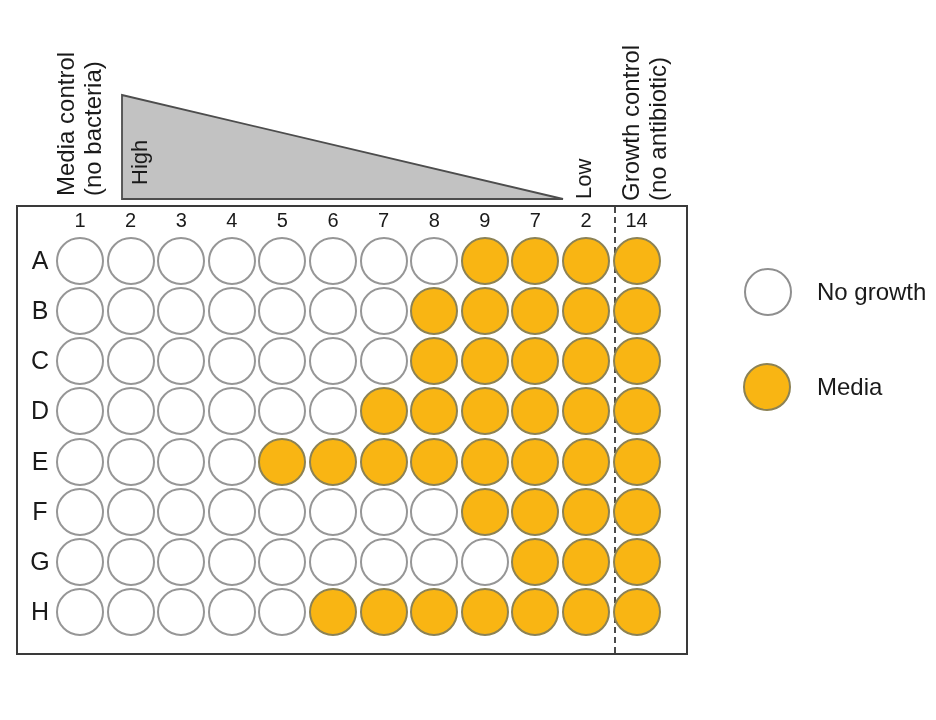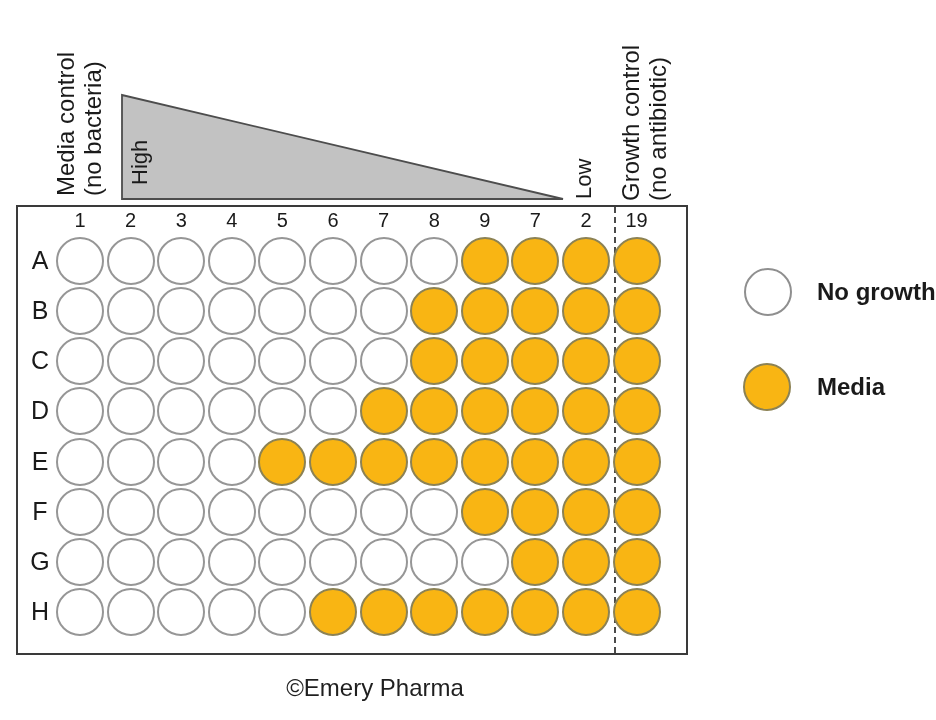--- a/index.html
+++ b/index.html
@@ -95,21 +95,20 @@
   }
   .legend-swatch.growth {
     background: var(--growth-fill, #F9B513);
     border: 2px solid var(--growth-stroke, #8C8254);
   }
   .legend-label {
     position: absolute;
     font-size: 24px;
     color: #1a1a1a;
     white-space: nowrap;
-    font-weight: bold;
   }
 
   
   #caption {
     position: absolute;
     left: 180px;
     top: 674px;
     width: 390px;
     text-align: center;
     font-size: 24px;
@@ -146,21 +145,21 @@
         <div class="col-label" style="left: 92.6px; top: 2px;">2</div>
         <div class="col-label" style="left: 143.2px; top: 2px;">3</div>
         <div class="col-label" style="left: 193.8px; top: 2px;">4</div>
         <div class="col-label" style="left: 244.4px; top: 2px;">5</div>
         <div class="col-label" style="left: 295px; top: 2px;">6</div>
         <div class="col-label" style="left: 345.6px; top: 2px;">7</div>
         <div class="col-label" style="left: 396.2px; top: 2px;">8</div>
         <div class="col-label" style="left: 446.8px; top: 2px;">9</div>
         <div class="col-label" style="left: 497.4px; top: 2px;">7</div>
         <div class="col-label" style="left: 548px; top: 2px;">2</div>
-        <div class="col-label" style="left: 598.6px; top: 2px;">19</div>
+        <div class="col-label" style="left: 598.6px; top: 2px;">14</div>
         <div class="row-label" style="left: 7px; top: 39px;">A</div>
         <div class="well" style="left: 38px; top: 30px;"></div>
         <div class="well" style="left: 88.6px; top: 30px;"></div>
         <div class="well" style="left: 139.2px; top: 30px;"></div>
         <div class="well" style="left: 189.8px; top: 30px;"></div>
         <div class="well" style="left: 240.4px; top: 30px;"></div>
         <div class="well" style="left: 291px; top: 30px;"></div>
         <div class="well" style="left: 341.6px; top: 30px;"></div>
         <div class="well" style="left: 392.2px; top: 30px;"></div>
         <div class="well growth" style="left: 442.8px; top: 30px;"></div>
@@ -265,15 +264,14 @@
     <div class="legend-item">
       <div class="legend-swatch no-growth" style="left:744px; top:268px;"></div>
       <div class="legend-label" style="left:817px; top:278px;">No growth</div>
     </div>
     <div class="legend-item">
       <div class="legend-swatch growth" style="left:743px; top:363px;"></div>
       <div class="legend-label" style="left:817px; top:373px;">Media</div>
     </div>
   </div>
 
-  <div id="caption">©Emery Pharma</div>
 
 </div>
 
 </body></html>

